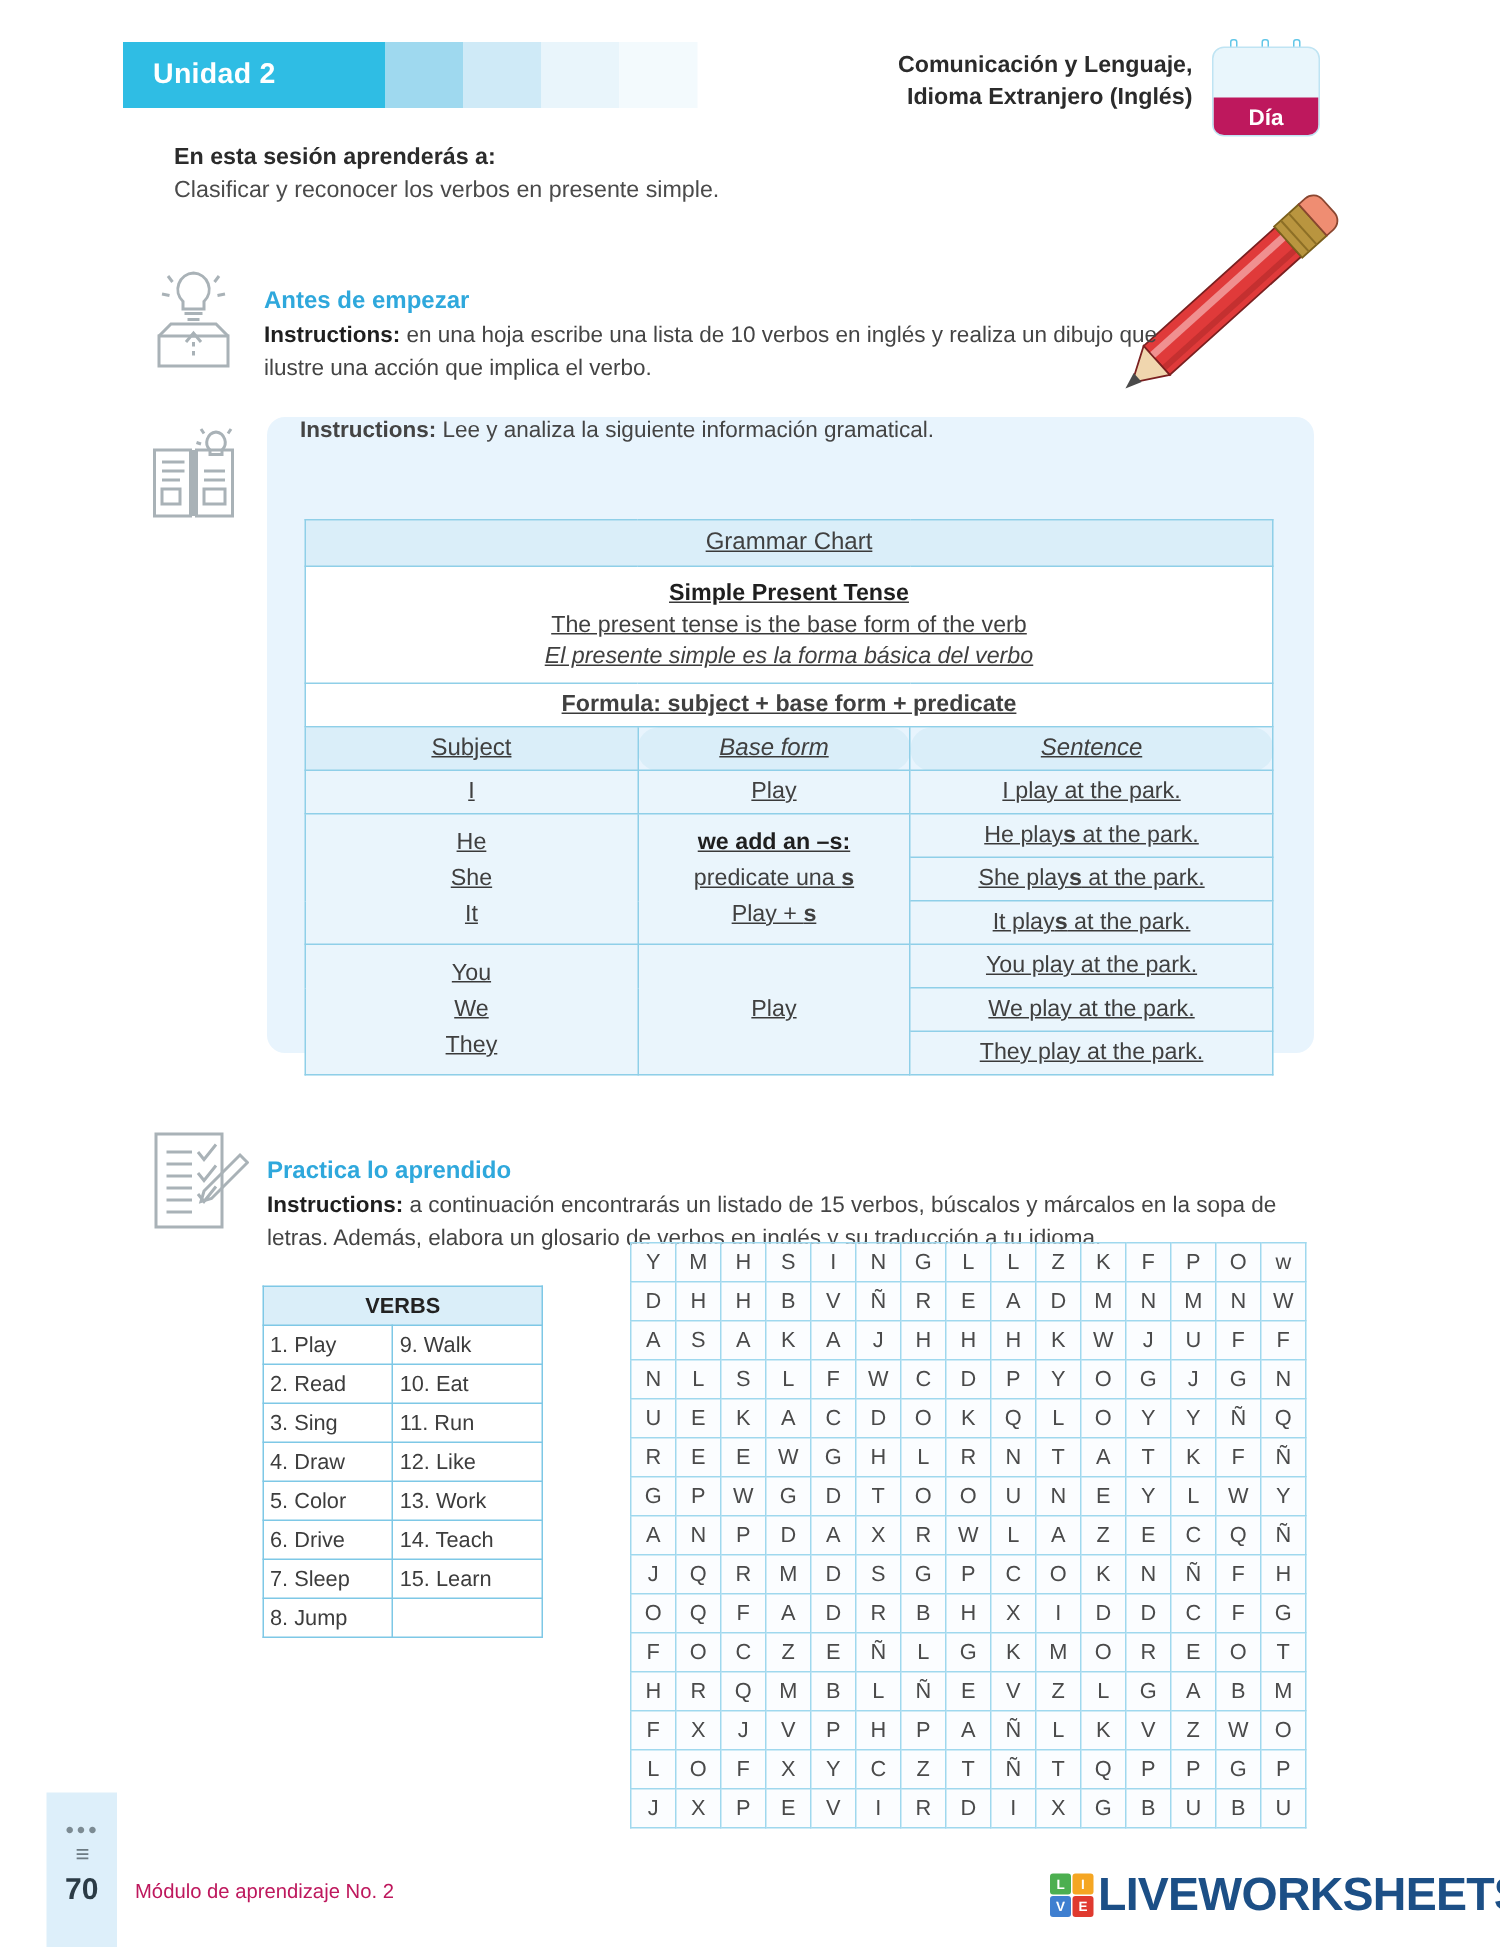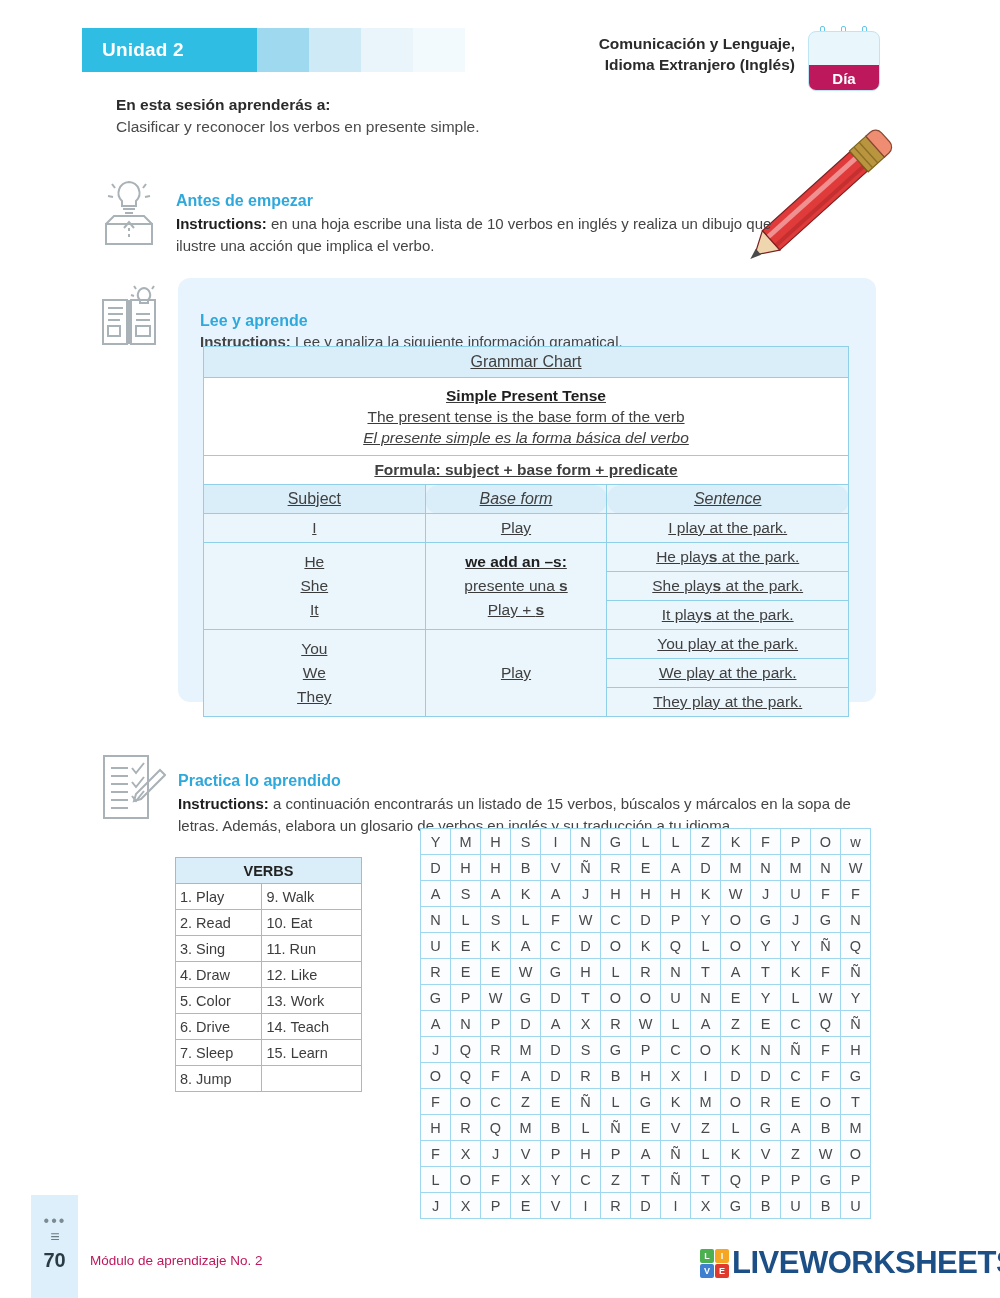--- a/index.html
+++ b/index.html
@@ -266,23 +266,20 @@
     <line x1="38" y1="38" x2="52" y2="38"></line>
     <path d="M38 44 h14 v10 h-14z"></path>
     <path d="M46 6 a7 7 0 0 0 -4 12 v3 h8 v-3 a7 7 0 0 0 -4 -12z"></path>
     <line x1="36" y1="4" x2="38" y2="7"></line>
     <line x1="56" y1="4" x2="54" y2="7"></line>
     <line x1="33" y1="13" x2="36" y2="14"></line>
   </svg>
 </div>
 
 <div class="lee-panel">
-  <div class="lee-head">
-    <div class="sec-heading">Lee y aprende</div>
-  </div>
   <div class="lee-body">
     <b>Instructions:</b><span> Lee y analiza la siguiente información gramatical.</span>
   </div>
 
   <table class="gtable">
     <tbody>
         <tr>
       <td class="gt-title" colspan="3">Grammar Chart</td>
     </tr>
     <tr>
@@ -306,21 +303,21 @@
       <td class="gt-cell">I play at the park.</td>
     </tr>
     <tr>
       <td class="gt-cell gt-multi" rowspan="3">
         <div>He</div>
         <div>She</div>
         <div>It</div>
       </td>
       <td class="gt-cell gt-multi" rowspan="3">
         <div class="gt-bold">we add an –s:</div>
-        <div><span>presente una </span><b>s</b></div>
+        <div><span>predicate una </span><b>s</b></div>
         <div><span>Play + </span><b>s</b></div>
       </td>
       <td class="gt-cell"><span>He play</span><b>s</b><span> at the park.</span></td>
     </tr>
     <tr>
       <td class="gt-cell"><span>She play</span><b>s</b><span> at the park.</span></td>
     </tr>
     <tr>
       <td class="gt-cell"><span>It play</span><b>s</b><span> at the park.</span></td>
     </tr>

